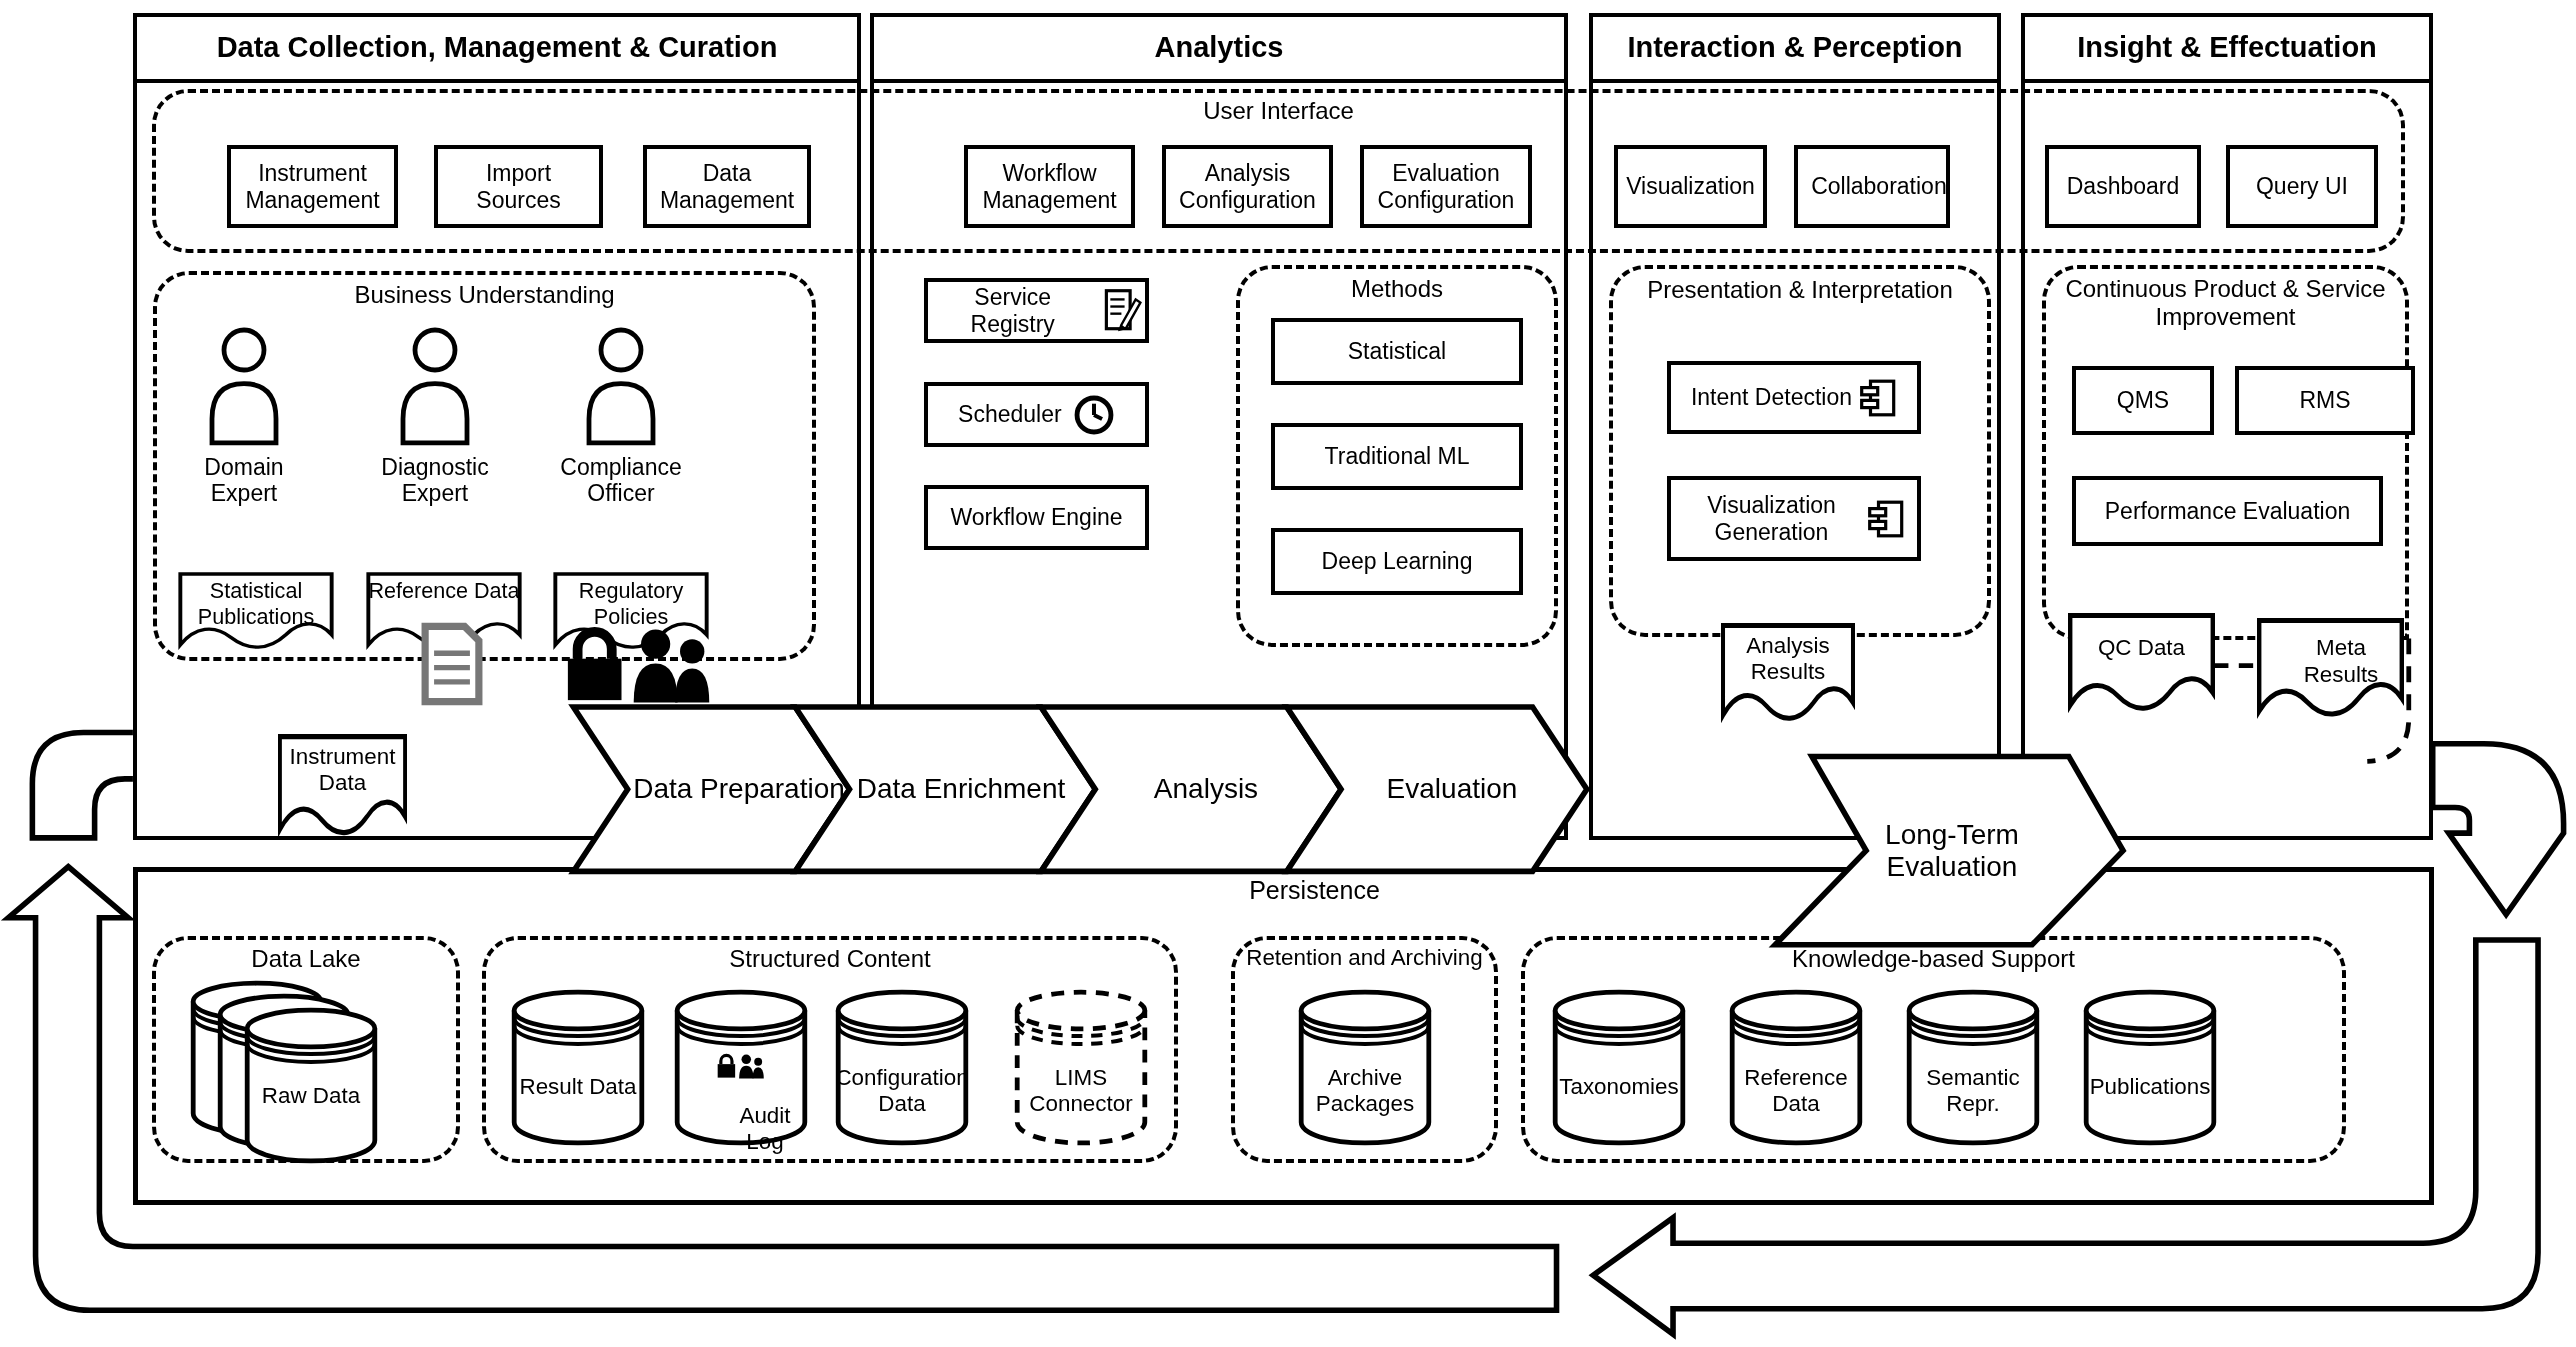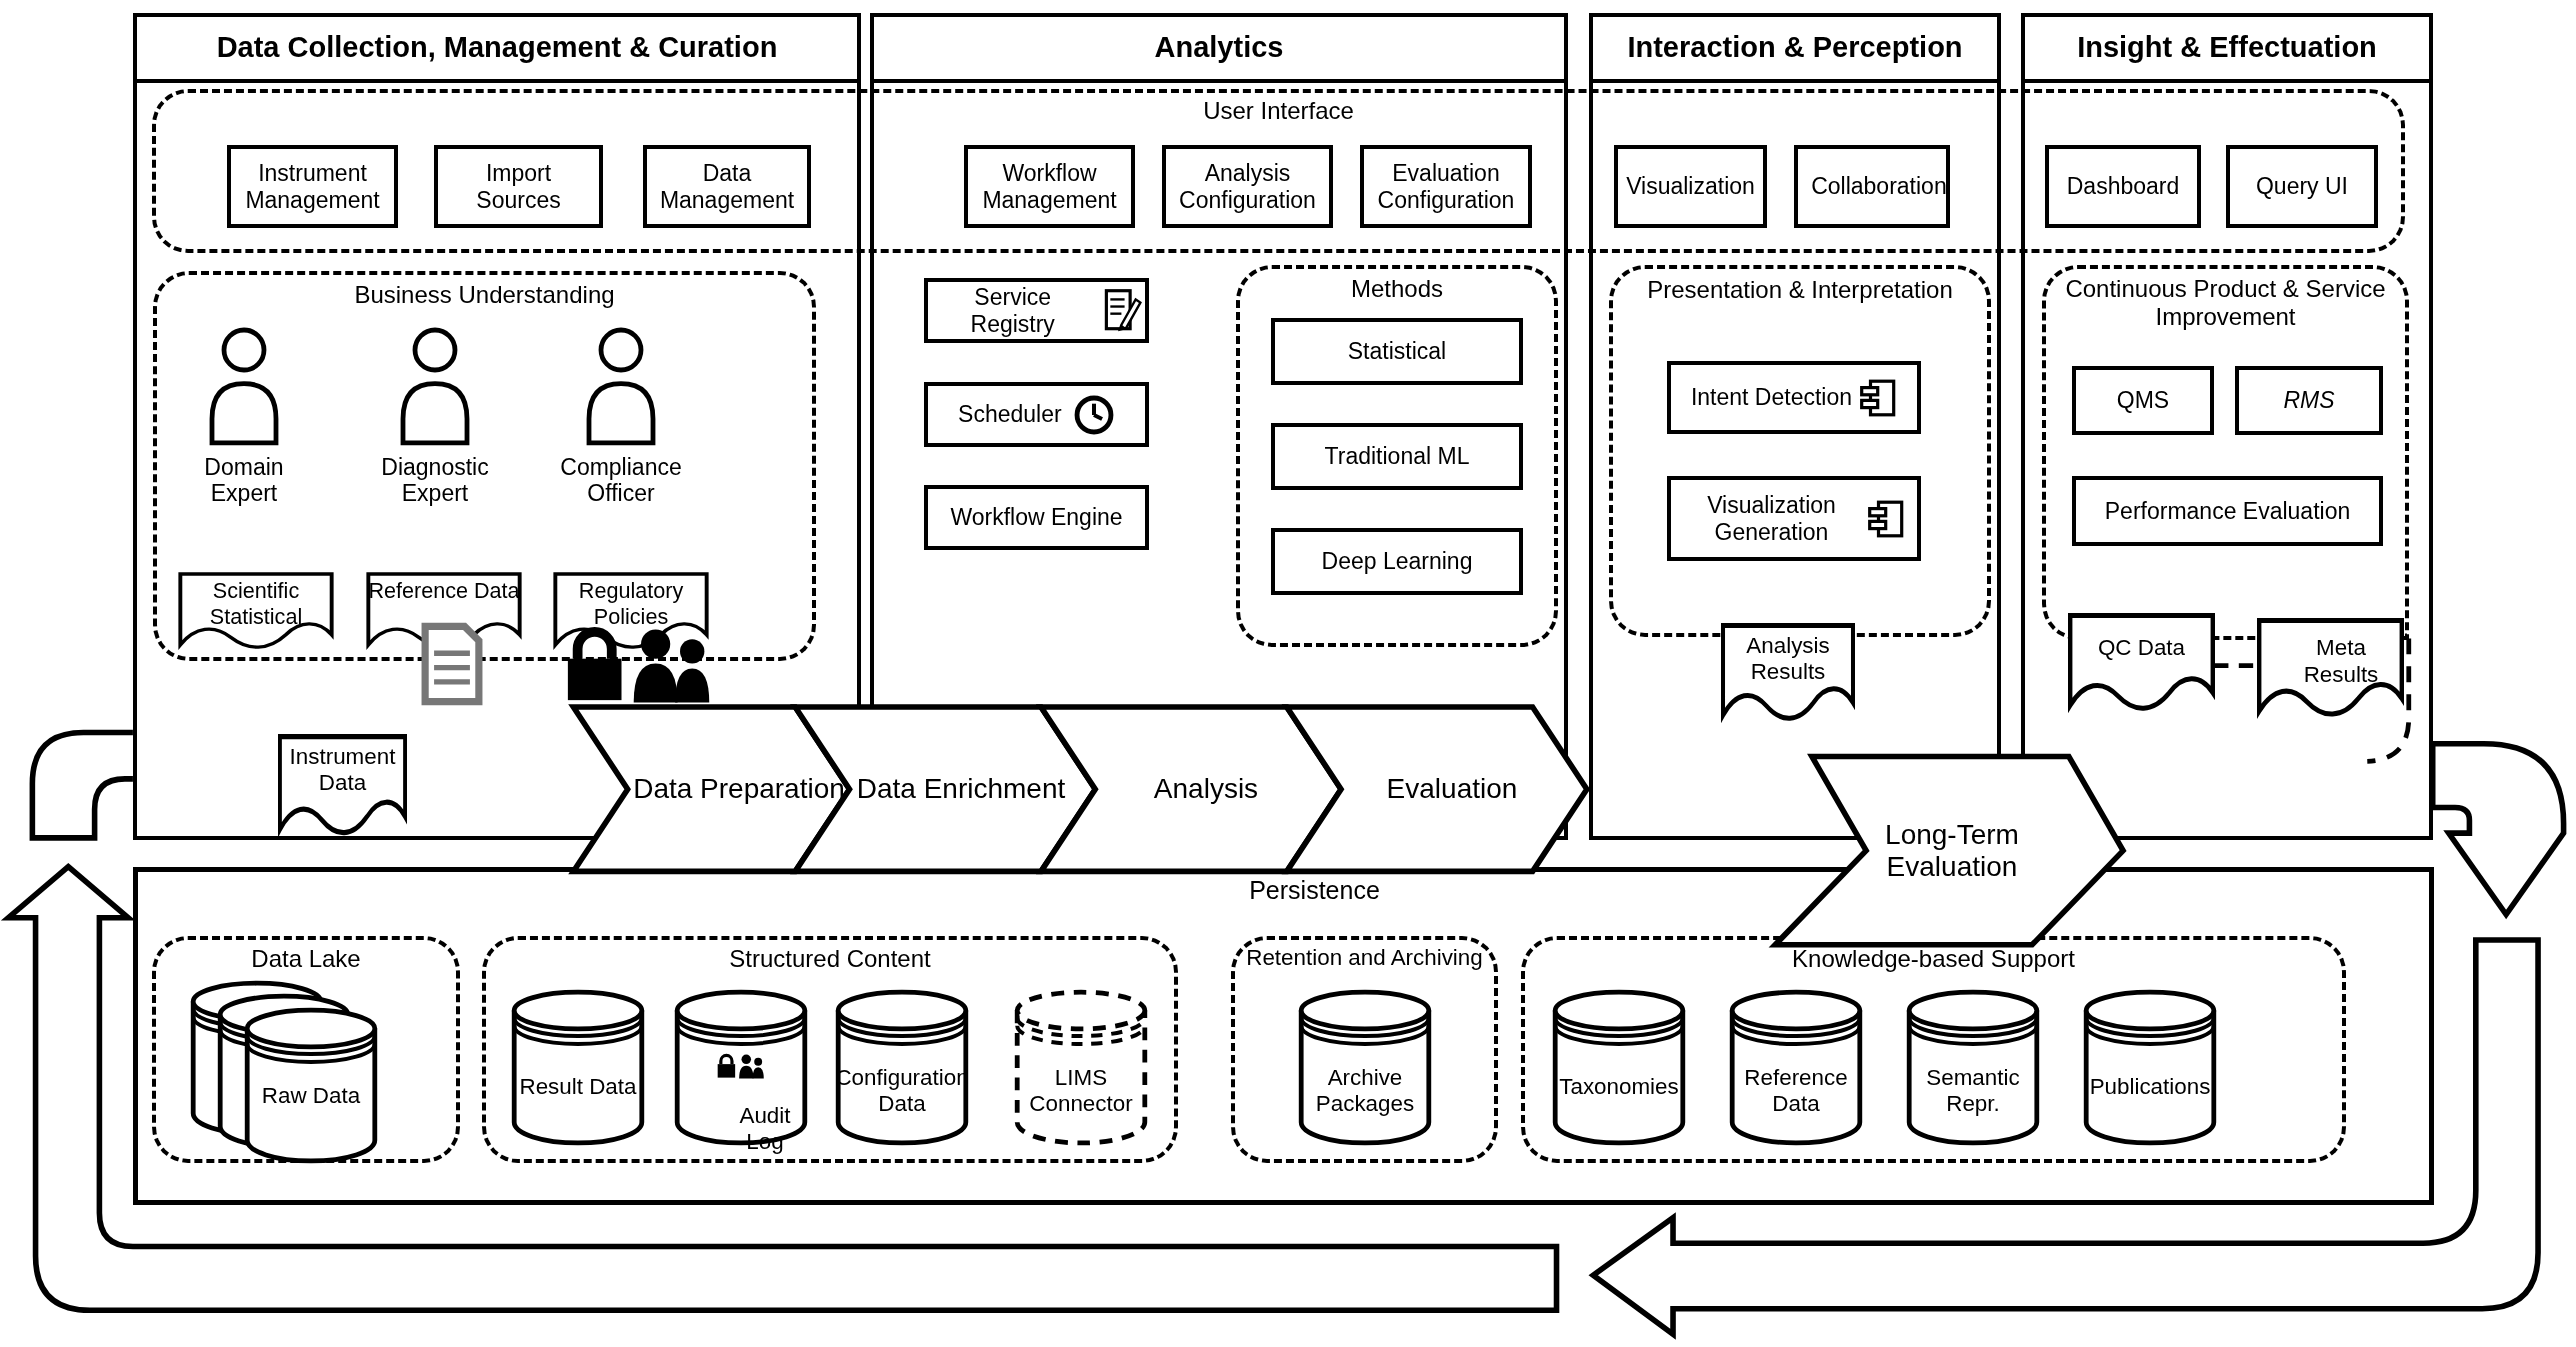--- a/index.html
+++ b/index.html
@@ -100,21 +100,21 @@
       <circle cx="60" cy="30" r="25" fill="#fff" stroke="#000" stroke-width="6"></circle>
       <path d="M20,146 L20,116 Q20,72 60,72 Q100,72 100,116 L100,146 Z" fill="#fff" stroke="#000" stroke-width="6"></path>
     </svg>
     <div class="lbl" style="position:static;margin-top:8px;">Compliance Officer</div>
   </div>
 
   <div class="tape" style="left:178px;top:572px;width:156px;height:86px;">
     <svg viewBox="0 0 200 130" preserveAspectRatio="none">
       <path d="M3,3 H197 V95 C180,72 156,74 138,95 C116,119 90,119 68,99 C46,79 22,83 3,110 Z" fill="#fff" stroke="#000" stroke-width="5"></path>
     </svg>
-    <div class="tape-label">Scientific Statistical</div>
+    <div class="tape-label">Statistical Publications</div>
   </div>
   <div class="tape" style="left:366px;top:572px;width:156px;height:86px;">
     <svg viewBox="0 0 200 130" preserveAspectRatio="none">
       <path d="M3,3 H197 V95 C180,72 156,74 138,95 C116,119 90,119 68,99 C46,79 22,83 3,110 Z" fill="#fff" stroke="#000" stroke-width="5"></path>
     </svg>
     <div class="tape-label">Reference Data</div>
     <svg width="29" height="38" viewBox="0 0 36 48" style="position:absolute;left:8px;top:49px;">
       <path d="M3,3 H25 L33,11 V45 H3 Z" fill="#fff" stroke="#777" stroke-width="4"></path>
       <line x1="8" y1="18" x2="28" y2="18" stroke="#777" stroke-width="3"></line>
       <line x1="8" y1="26" x2="28" y2="26" stroke="#777" stroke-width="3"></line>
@@ -196,21 +196,21 @@
         <rect x="2" y="28" width="20" height="9" fill="#fff" stroke="#000" stroke-width="4"></rect>
       </svg>
     </span>
   </div>
 
   <div class="dashed" style="left:2042px;top:265px;width:367px;height:375px;border-bottom-right-radius:0;"></div>
   <div class="glabel" style="left:2053px;top:275px;width:345px;">Continuous Product &amp; Service Improvement</div>
   <div class="box" style="left:2072px;top:366px;width:142px;height:69px;">
       <span>QMS</span>
     </div>
-  <div class="box" style="left:2235px;top:366px;width:148px;height:69px;font-style:italic;">
+  <div class="box" style="left:2235px;top:366px;width:180px;height:69px;">
       <span>RMS</span>
     </div>
   <div class="box" style="left:2072px;top:476px;width:311px;height:70px;">
       <span>Performance Evaluation</span>
     </div>
 
   <div class="abs" style="left:133px;top:867px;width:2301px;height:338px;border:5.6px solid #000;box-sizing:border-box;background:#fff;"></div>
   <div class="glabel" style="left:133px;top:876px;width:2301px;font-size:25px;margin-left:31px;">Persistence</div>
 
   <div class="dashed" style="left:152px;top:936px;width:308px;height:227px;"></div>

